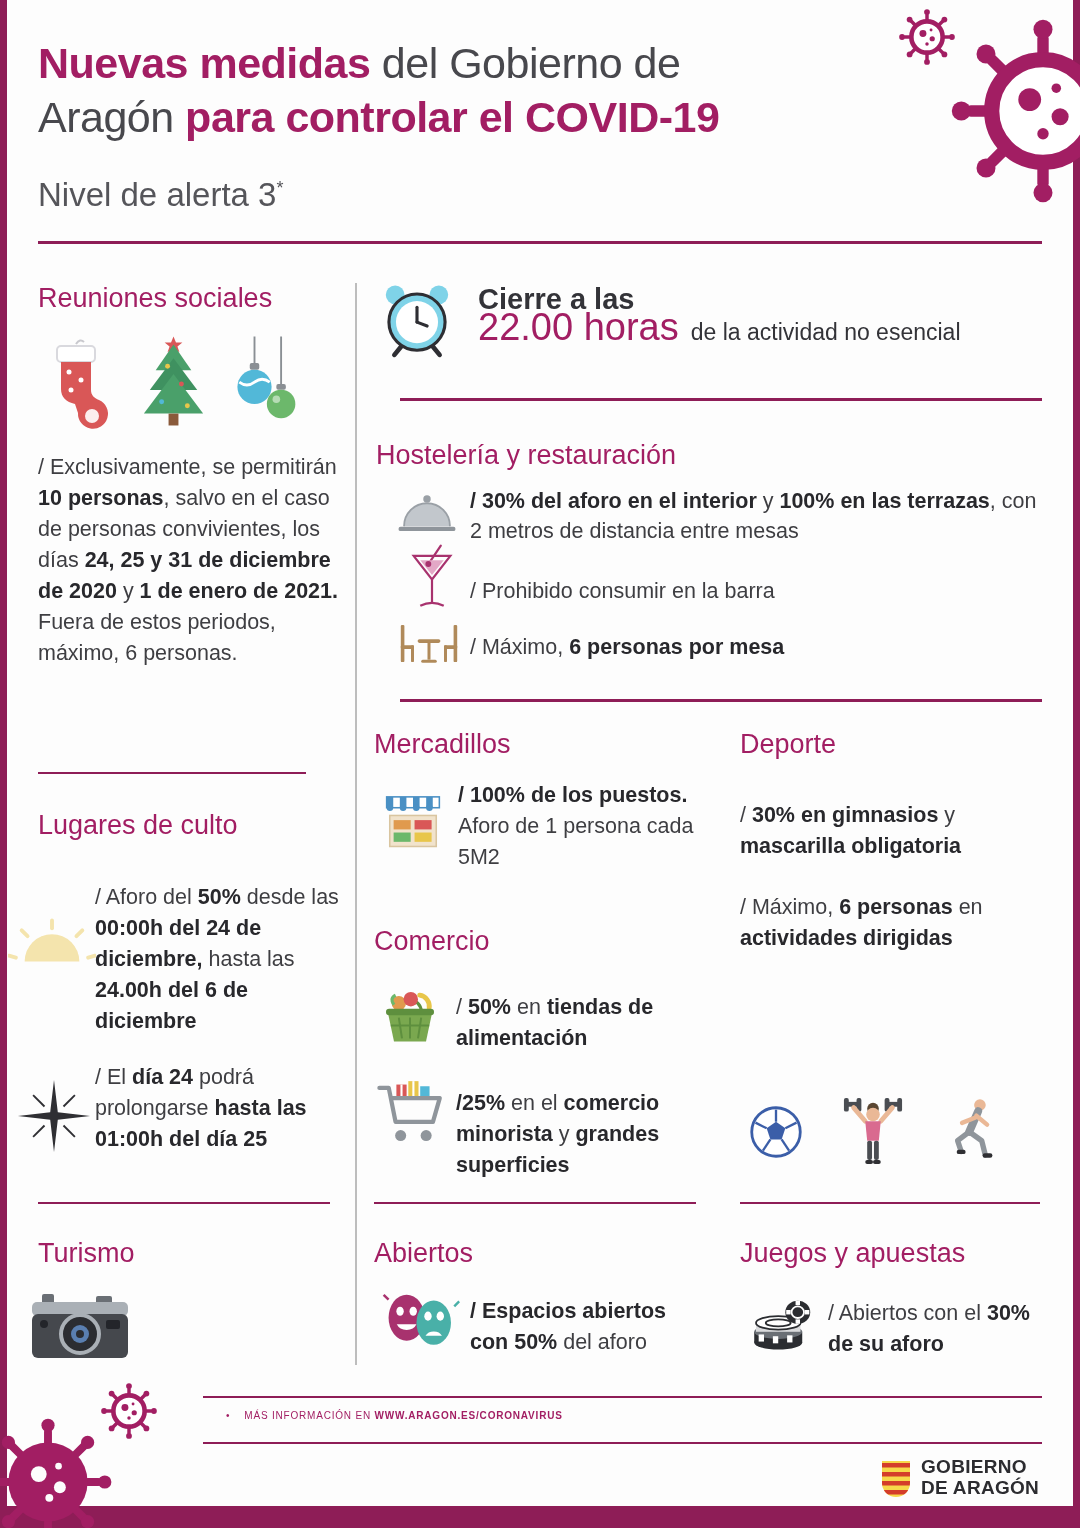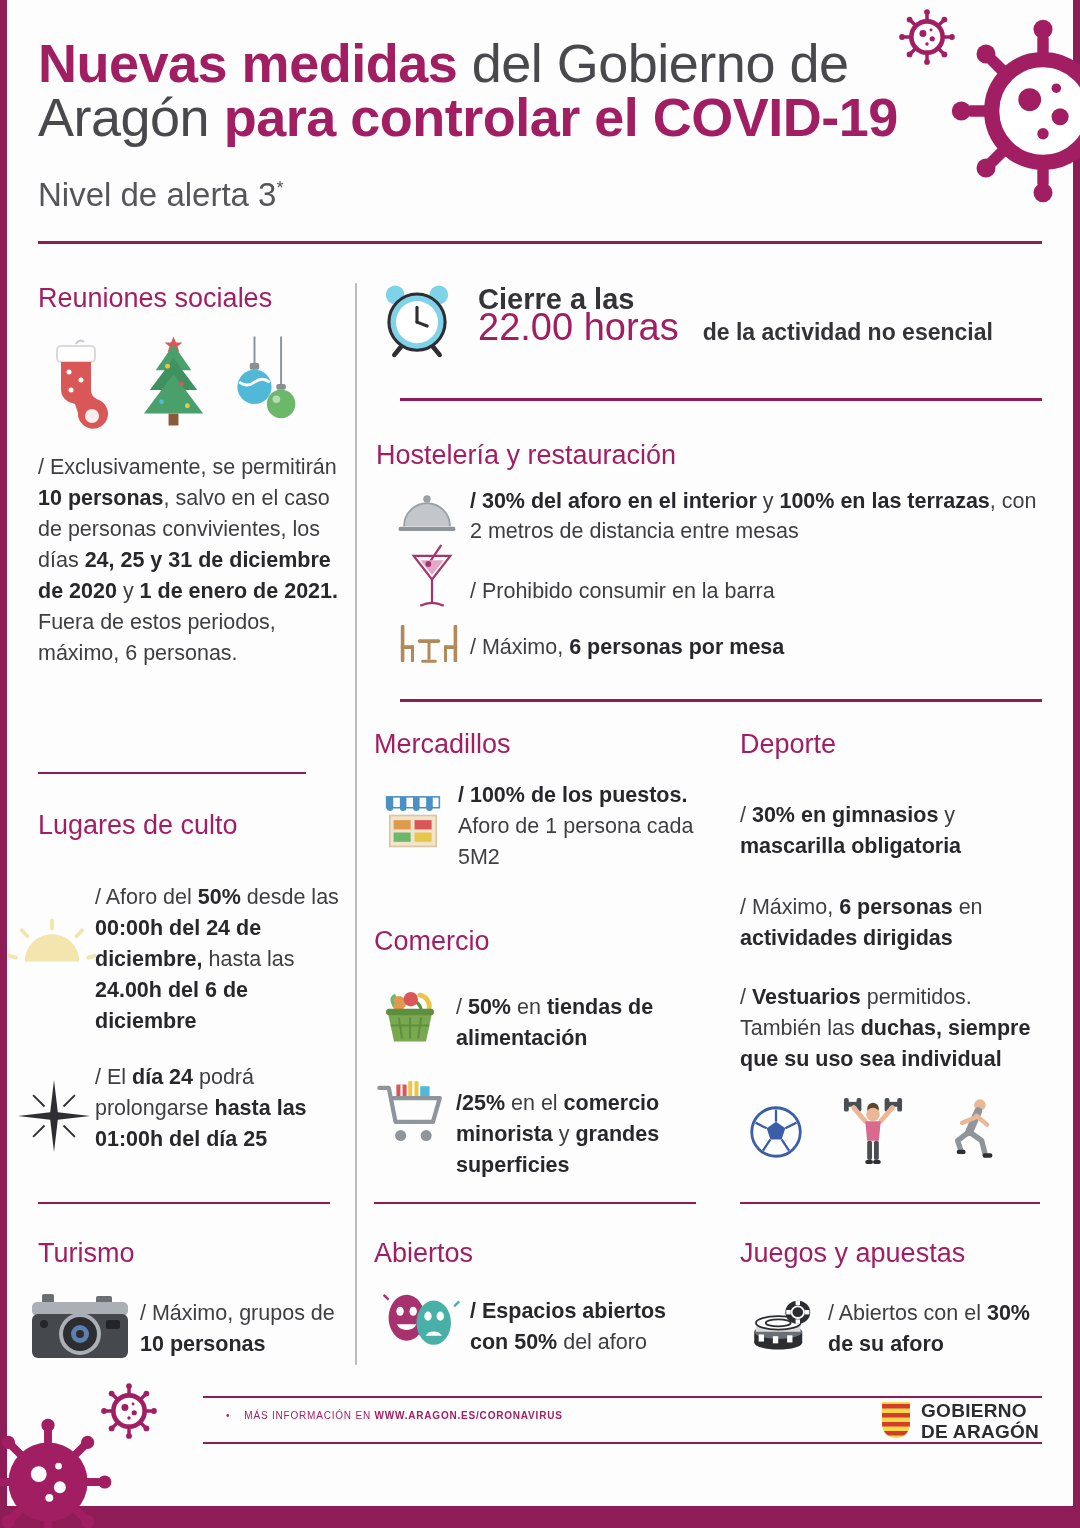--- a/index.html
+++ b/index.html
@@ -9,32 +9,32 @@
     --divider:#bdbdbd;
   }
   *{box-sizing:border-box}
   html,body{margin:0;padding:0}
   body{background:#e9e9e9;font-family:"Liberation Sans","DejaVu Sans",sans-serif;}
   .page{position:relative;width:1080px;height:1528px;margin:0 auto;background:#fdfdfd;overflow:hidden;}
   .abs{position:absolute}
   .edge{background:var(--rule)}
   .rule{background:var(--rule);height:2px}
   .vdivider{background:var(--divider);width:1.5px}
-  .title{font-size:54px;line-height:54px;color:#48484d;letter-spacing:-0.5px}
+  .title{font-size:43px;line-height:54px;color:#48484d;letter-spacing:-0.5px}
   .title .b{font-weight:700}
   .title .m{color:var(--accent)}
   .alert{font-size:33px;color:#55555a}
   .alert sup{font-size:18px}
   .order{font-size:19px;font-style:italic;color:#3b3b40;font-weight:700}
   .h2{color:var(--accent);font-weight:400;font-size:27px}
   .body{font-size:21.5px;line-height:31px;color:var(--dark)}
   .body .b{font-weight:700;color:#28282c}
   .cierre1{font-size:29px;font-weight:700;color:#333338}
   .cierre-time{font-size:38px;font-weight:400;color:var(--accent)}
-  .cierre-suffix{font-size:23px;font-weight:700;color:#333338;margin-left:24px}
+  .cierre-suffix{font-size:23px;font-weight:400;color:#333338;margin-left:12px}
   .finfo{font-size:10px;letter-spacing:0.8px;color:var(--accent)}
   .finfo .b{font-weight:700}
   .logo-text{font-size:19px;font-weight:700;line-height:1.12;color:#2c2c30;letter-spacing:0.3px}
   svg{display:block}
 </style>
 </head>
 <body>
 
 <svg width="0" height="0" style="position:absolute">
   <defs>
@@ -188,21 +188,20 @@
     <rect x="12" y="4" width="12" height="10" rx="2" fill="#6a6f75"></rect>
     <rect x="66" y="6" width="16" height="8" rx="2" fill="#6a6f75"></rect>
     <rect x="2" y="12" width="96" height="14" rx="5" fill="#aab0b6"></rect>
     <rect x="2" y="24" width="96" height="44" rx="6" fill="#45484d"></rect>
     <circle cx="50" cy="44" r="19" fill="#2b2d31" stroke="#aab0b6" stroke-width="4"></circle>
     <circle cx="50" cy="44" r="9" fill="#5a7fb0"></circle>
     <circle cx="50" cy="44" r="4" fill="#2b2d31"></circle>
     <rect x="76" y="30" width="14" height="9" rx="2" fill="#23252a"></rect>
     <circle cx="14" cy="34" r="4" fill="#23252a"></circle>
   </svg>
-  <div class="abs body" style="left:140px;top:1298px;width:200px"><span>/ Máximo, grupos de </span><span class="b">10 personas</span></div>
 
   <svg class="abs" style="left:378px;top:278px" width="78" height="82" viewBox="0 0 100 102">
     <circle cx="22" cy="20" r="12" fill="#7fd3e8"></circle>
     <circle cx="78" cy="20" r="12" fill="#7fd3e8"></circle>
     <line x1="30" y1="86" x2="21" y2="97" stroke="#2e2e33" stroke-width="6" stroke-linecap="round"></line>
     <line x1="70" y1="86" x2="79" y2="97" stroke="#2e2e33" stroke-width="6" stroke-linecap="round"></line>
     <circle cx="50" cy="55" r="36" fill="#7fd3e8" stroke="#2e2e33" stroke-width="4"></circle>
     <circle cx="50" cy="55" r="27" fill="#fff"></circle>
     <line x1="50" y1="55" x2="50" y2="36" stroke="#2e2e33" stroke-width="4" stroke-linecap="round"></line>
     <line x1="50" y1="55" x2="63" y2="60" stroke="#2e2e33" stroke-width="4" stroke-linecap="round"></line>
@@ -305,21 +304,20 @@
     <ellipse cx="56" cy="34" rx="4.5" ry="5.5" fill="#fff"></ellipse>
       <ellipse cx="71" cy="34" rx="4.5" ry="5.5" fill="#fff"></ellipse>
     <path d="M53,58 a11,9 0 0 1 20,0 z" fill="#fff"></path>
     <line x1="88" y1="22" x2="94" y2="16" stroke="#49b0a8" stroke-width="3"></line>
   </svg>
   <div class="abs body" style="left:470px;top:1296px;width:238px"><span class="b">/ Espacios abiertos con 50%</span><span> del aforo</span></div>
 
   <div class="abs h2" style="left:740px;top:729px">Deporte</div>
   <div class="abs body" style="left:740px;top:800px;width:298px"><span>/ </span><span class="b">30% en gimnasios</span><span> y </span><span class="b">mascarilla obligatoria</span></div>
   <div class="abs body" style="left:740px;top:892px;width:302px"><span>/ Máximo, </span><span class="b">6 personas</span><span> en </span><span class="b">actividades dirigidas</span></div>
-  <div class="abs body" style="left:740px;top:982px;width:306px"><span>/ </span><span class="b">Vestuarios</span><span> permitidos. También las </span><span class="b">duchas, siempre que su uso sea individual</span></div>
   <svg class="abs" style="left:748px;top:1104px" width="56" height="56" viewBox="0 0 60 60">
     <circle cx="30" cy="30" r="26" fill="#fff" stroke="#3b5ea8" stroke-width="3"></circle>
     <polygon points="30,19 40,26 36,38 24,38 20,26" fill="#3b5ea8"></polygon>
     <g stroke="#3b5ea8" stroke-width="2.5">
       <line x1="30" y1="19" x2="30" y2="6"></line>
         <line x1="40" y1="26" x2="52" y2="20"></line>
       <line x1="36" y1="38" x2="44" y2="50"></line>
         <line x1="24" y1="38" x2="16" y2="50"></line>
       <line x1="20" y1="26" x2="8" y2="20"></line>
     </g>
@@ -386,21 +384,21 @@
   </div>
   <div class="abs rule" style="left:203px;top:1442px;width:839px"></div>
 
   <svg class="abs" style="left:-18px;top:1416px;color:var(--accent)" width="132" height="132">
       <use href="#virus-s"></use>
     </svg>
   <svg class="abs" style="left:100px;top:1382px;color:var(--accent)" width="58" height="58">
       <use href="#virus-o"></use>
     </svg>
 
-  <div class="abs" style="left:880px;top:1400px;display:flex;align-items:flex-start">
+  <div class="abs" style="left:880px;top:1456px;display:flex;align-items:flex-end">
     <svg width="32" height="40" viewBox="0 0 32 40">
       <defs>
           <clipPath id="shieldclip">
             <path d="M2,2 h28 v22 a14,14 0 0 1 -28,0 z"></path>
           </clipPath>
         </defs>
       <g clip-path="url(#shieldclip)">
         <rect x="0" y="0" width="32" height="40" fill="#f7d84a"></rect>
         <rect x="0" y="4" width="32" height="4.5" fill="#d43d2a"></rect>
         <rect x="0" y="13" width="32" height="4.5" fill="#d43d2a"></rect>

